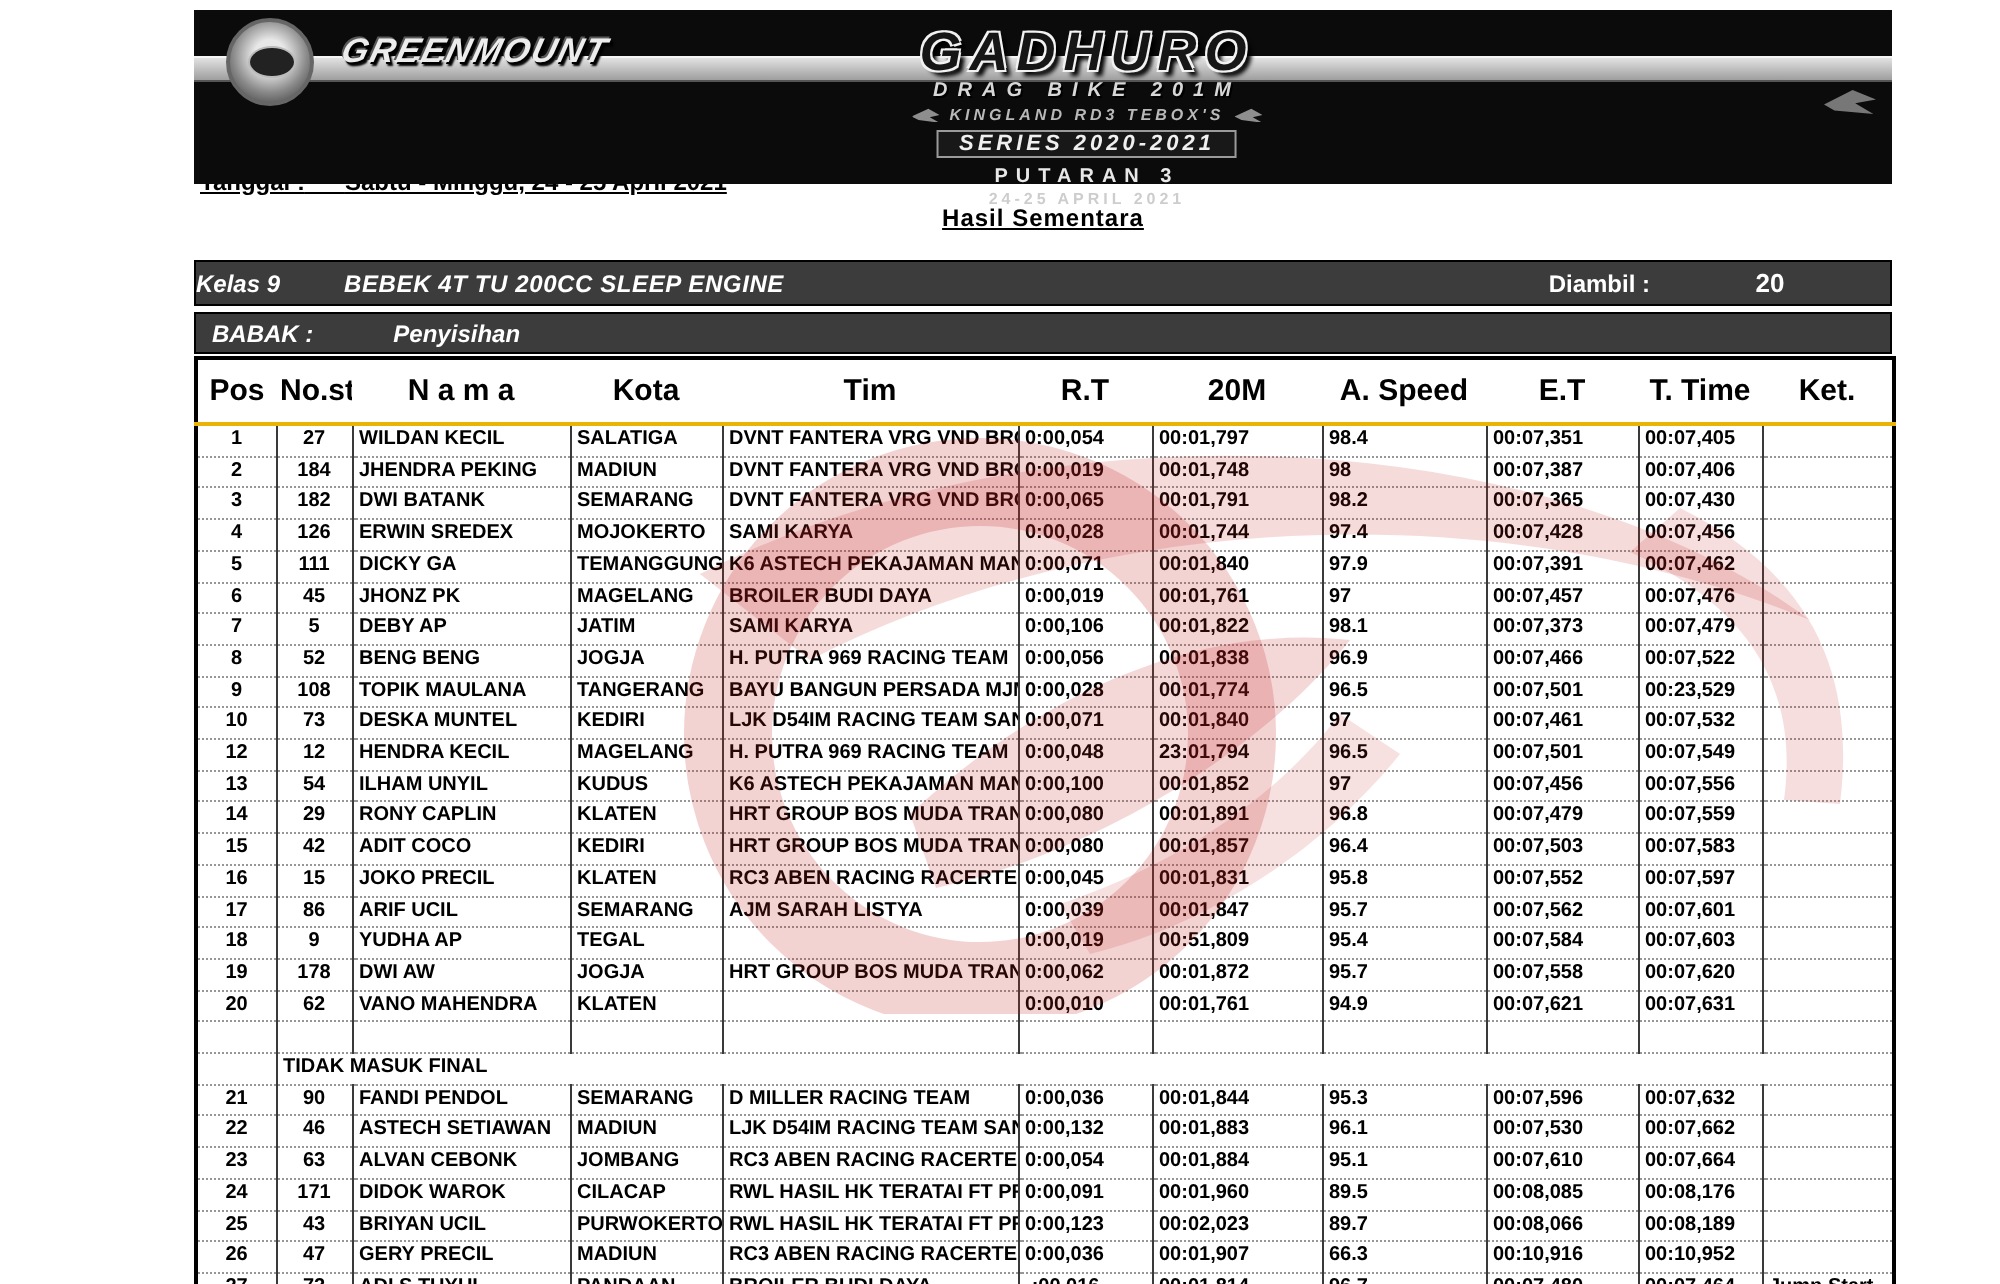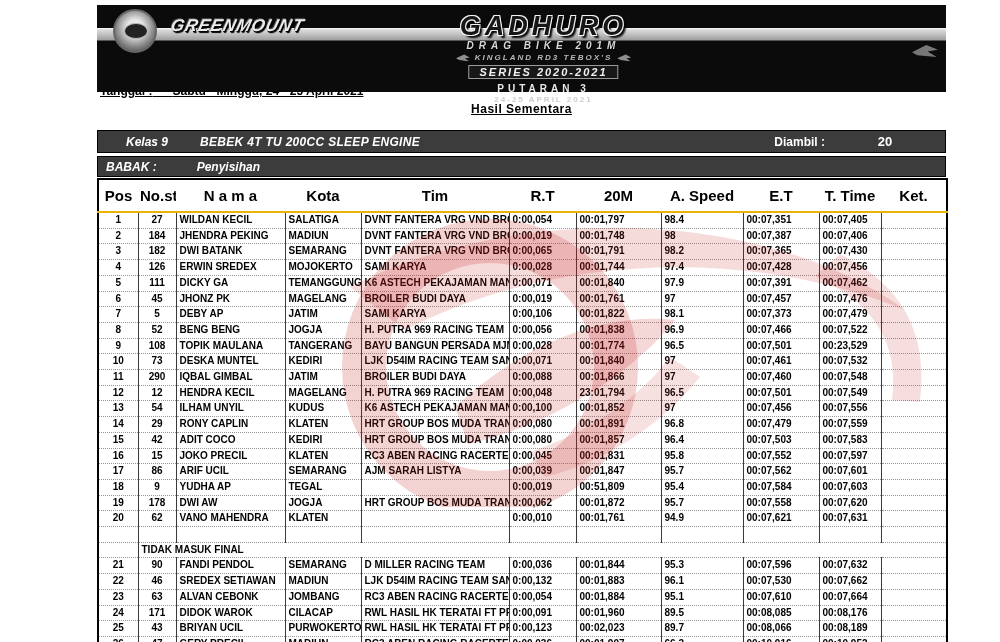--- a/index.html
+++ b/index.html
@@ -37,21 +37,21 @@
   
   .tanggal{position:absolute;left:100px;top:84px;font-size:12px;font-weight:bold;z-index:5;
     text-decoration:underline;white-space:pre;}
   .hasil{position:absolute;left:97px;top:102px;width:849px;text-align:center;
     font-size:12px;font-weight:bold;text-decoration:underline;letter-spacing:0.5px;}
   
   .bar{position:absolute;left:97px;width:849px;background:#3c3c3c;border:1px solid #000;
     box-sizing:border-box;color:#fff;font-weight:bold;display:flex;align-items:center;}
   .kelas-bar{top:130px;height:23px;}
   .babak-bar{top:156px;height:21px;gap:16px;}
-  .kelas-label{margin-left:28px;font-size:12px;font-style:italic;}
+  .kelas-label{font-size:12px;font-style:italic;}
   .kelas-name{margin-left:32px;font-size:12px;font-style:italic;letter-spacing:0.3px;}
   .diambil-label{margin-left:auto;font-size:12px;}
   .diambil-value{width:120px;text-align:center;font-size:13px;}
   .babak-label{margin-left:8px;font-size:12px;font-style:italic;}
   .babak-value{margin-left:24px;font-size:12px;font-style:italic;}
   
   table.results{position:absolute;left:97px;top:178px;width:849px;border-collapse:collapse;
     table-layout:fixed;border:2px solid #000;background:transparent;z-index:2;}
   .results th{font-size:15px;font-weight:bold;height:15px;padding:7px 2px;text-align:center;
     border-bottom:2px solid #eab308;white-space:nowrap;overflow:hidden;}
@@ -253,33 +253,20 @@
         <td>KEDIRI</td>
         <td>LJK D54IM RACING TEAM SANJAYA</td>
         <td>0:00,071</td>
         <td>00:01,840</td>
         <td>97</td>
         <td>00:07,461</td>
         <td>00:07,532</td>
         <td></td>
       </tr>
       <tr>
-        <td>11</td>
-        <td>290</td>
-        <td>IQBAL GIMBAL</td>
-        <td>JATIM</td>
-        <td>BROILER BUDI DAYA</td>
-        <td>0:00,088</td>
-        <td>00:01,866</td>
-        <td>97</td>
-        <td>00:07,460</td>
-        <td>00:07,548</td>
-        <td></td>
-      </tr>
-      <tr>
         <td>12</td>
         <td>12</td>
         <td>HENDRA KECIL</td>
         <td>MAGELANG</td>
         <td>H.  PUTRA 969 RACING TEAM</td>
         <td>0:00,048</td>
         <td>23:01,794</td>
         <td>96.5</td>
         <td>00:07,501</td>
         <td>00:07,549</td>
@@ -415,21 +402,21 @@
         <td>0:00,036</td>
         <td>00:01,844</td>
         <td>95.3</td>
         <td>00:07,596</td>
         <td>00:07,632</td>
         <td></td>
       </tr>
       <tr>
         <td>22</td>
         <td>46</td>
-        <td>SREDEX SETIAWAN</td>
+        <td>ASTECH SETIAWAN</td>
         <td>MADIUN</td>
         <td>LJK D54IM RACING TEAM SANJAYA</td>
         <td>0:00,132</td>
         <td>00:01,883</td>
         <td>96.1</td>
         <td>00:07,530</td>
         <td>00:07,662</td>
         <td></td>
       </tr>
       <tr>

